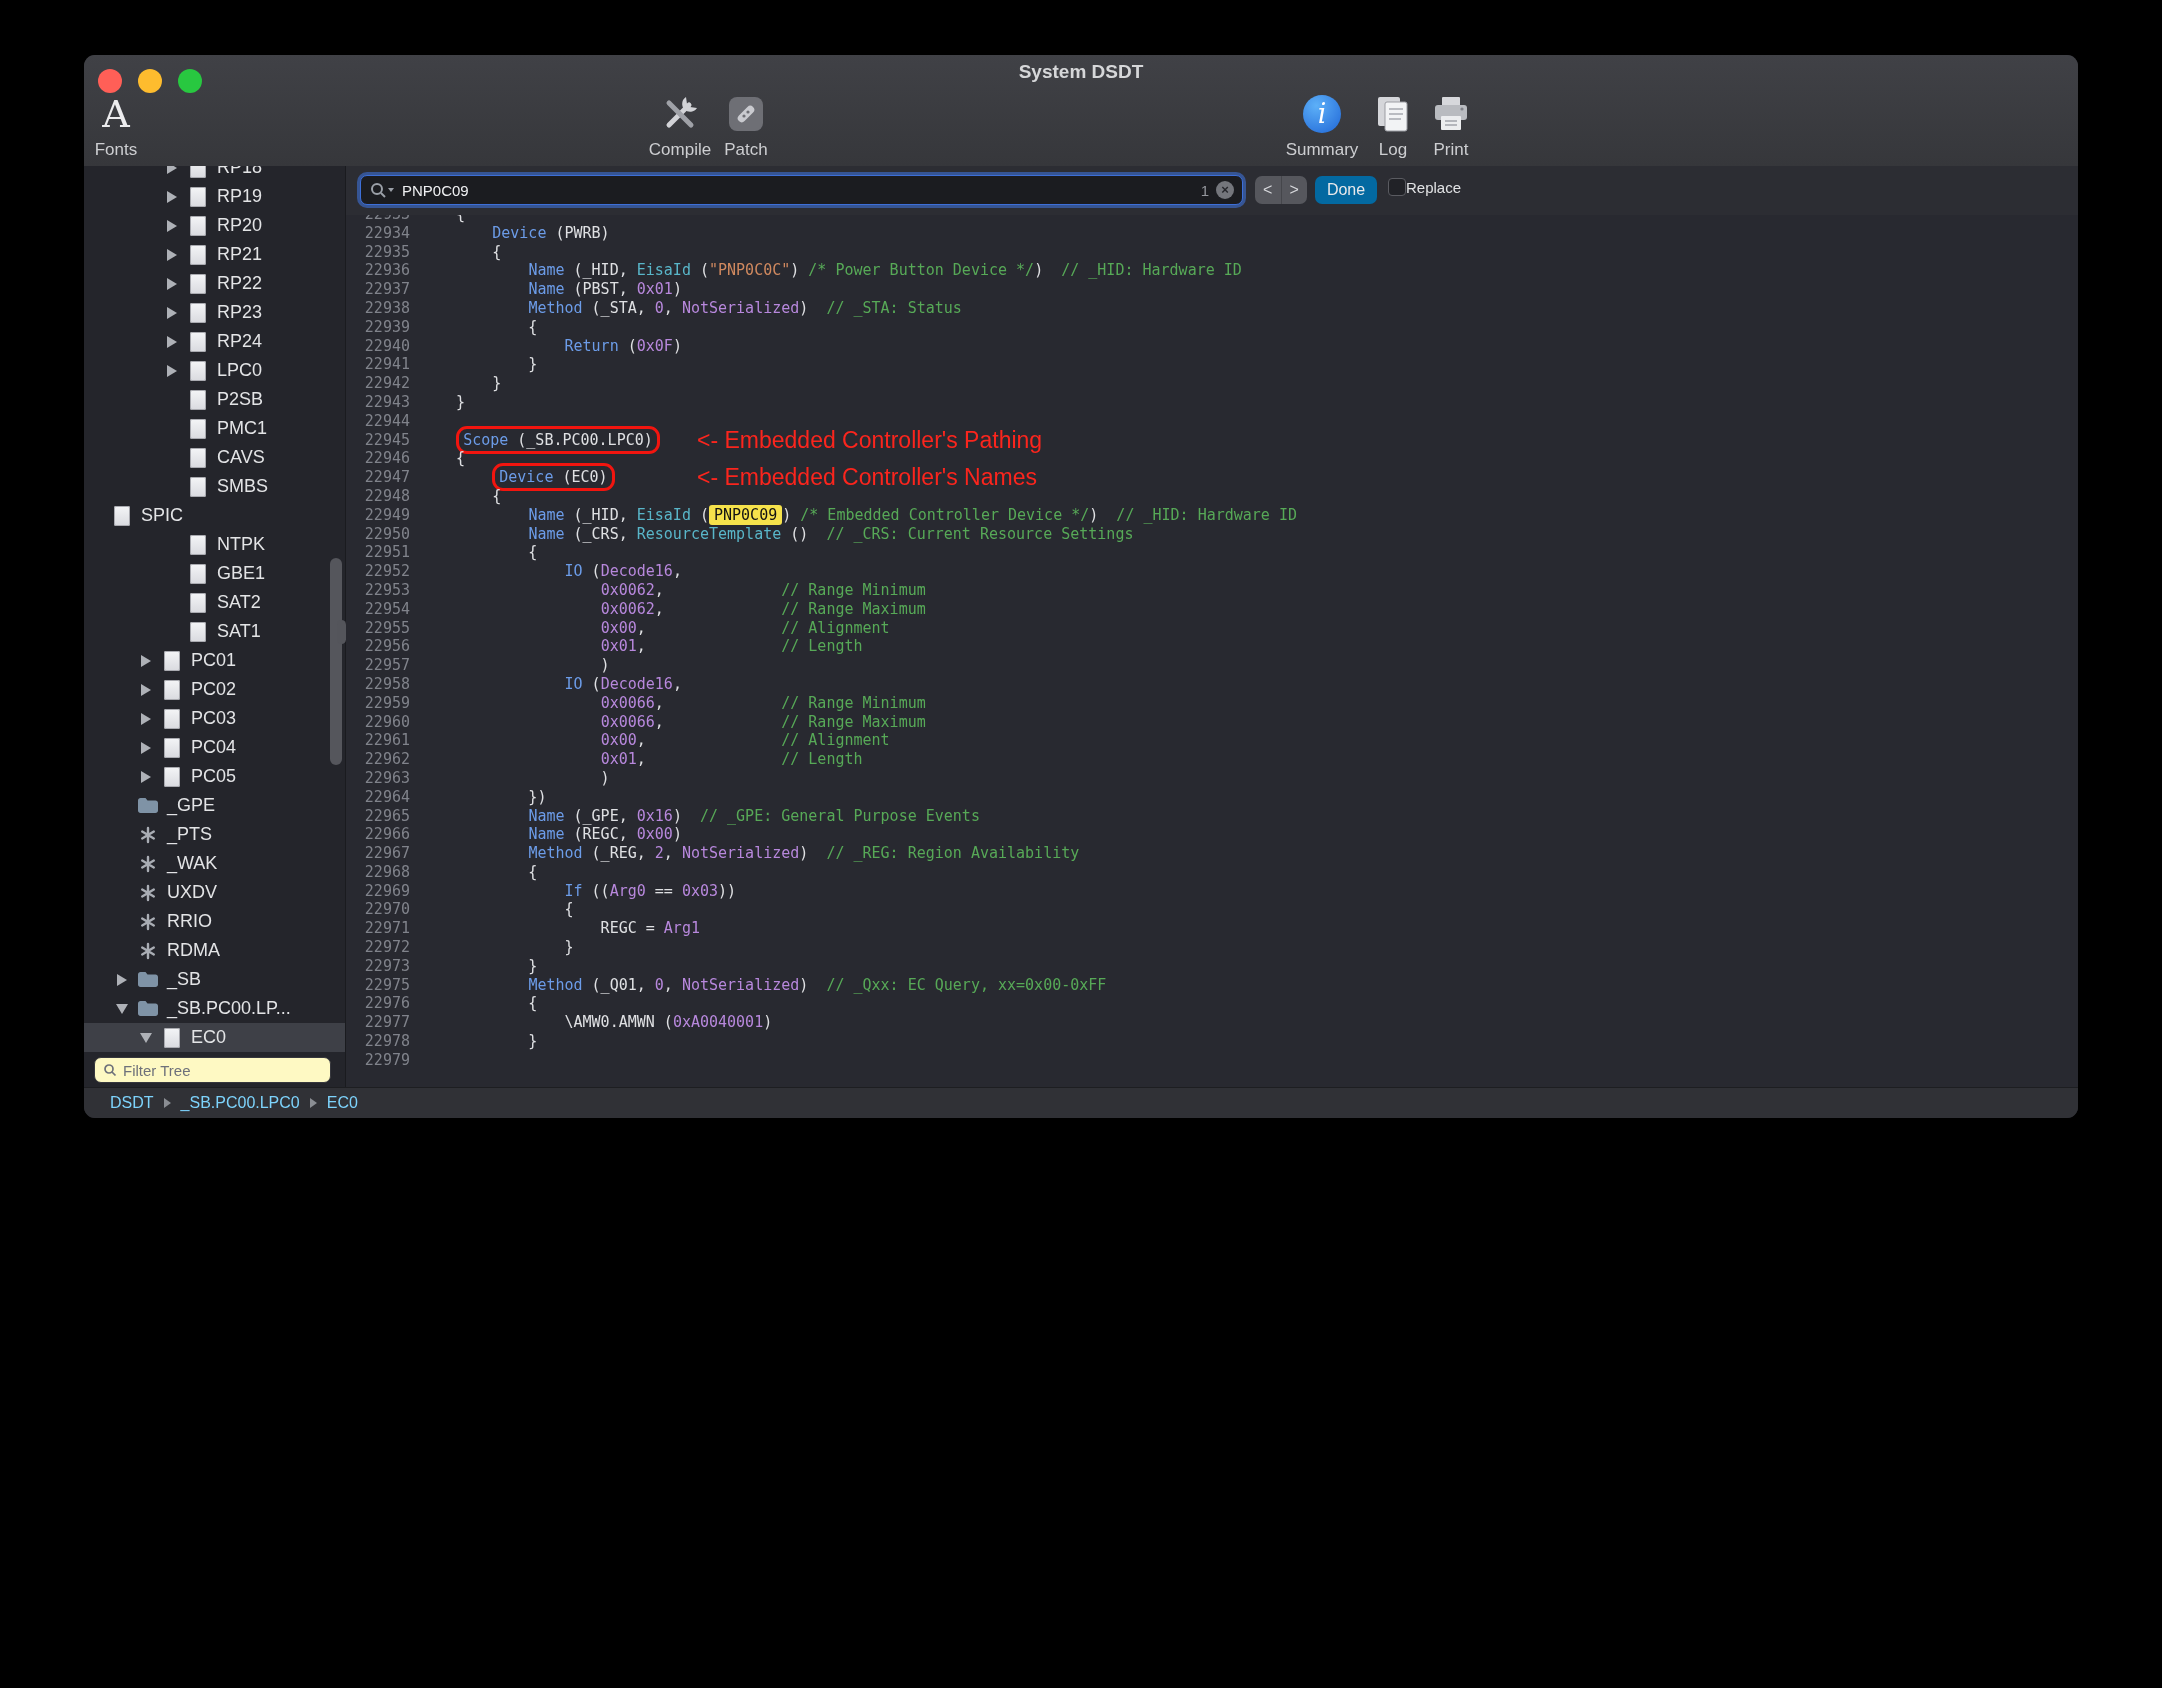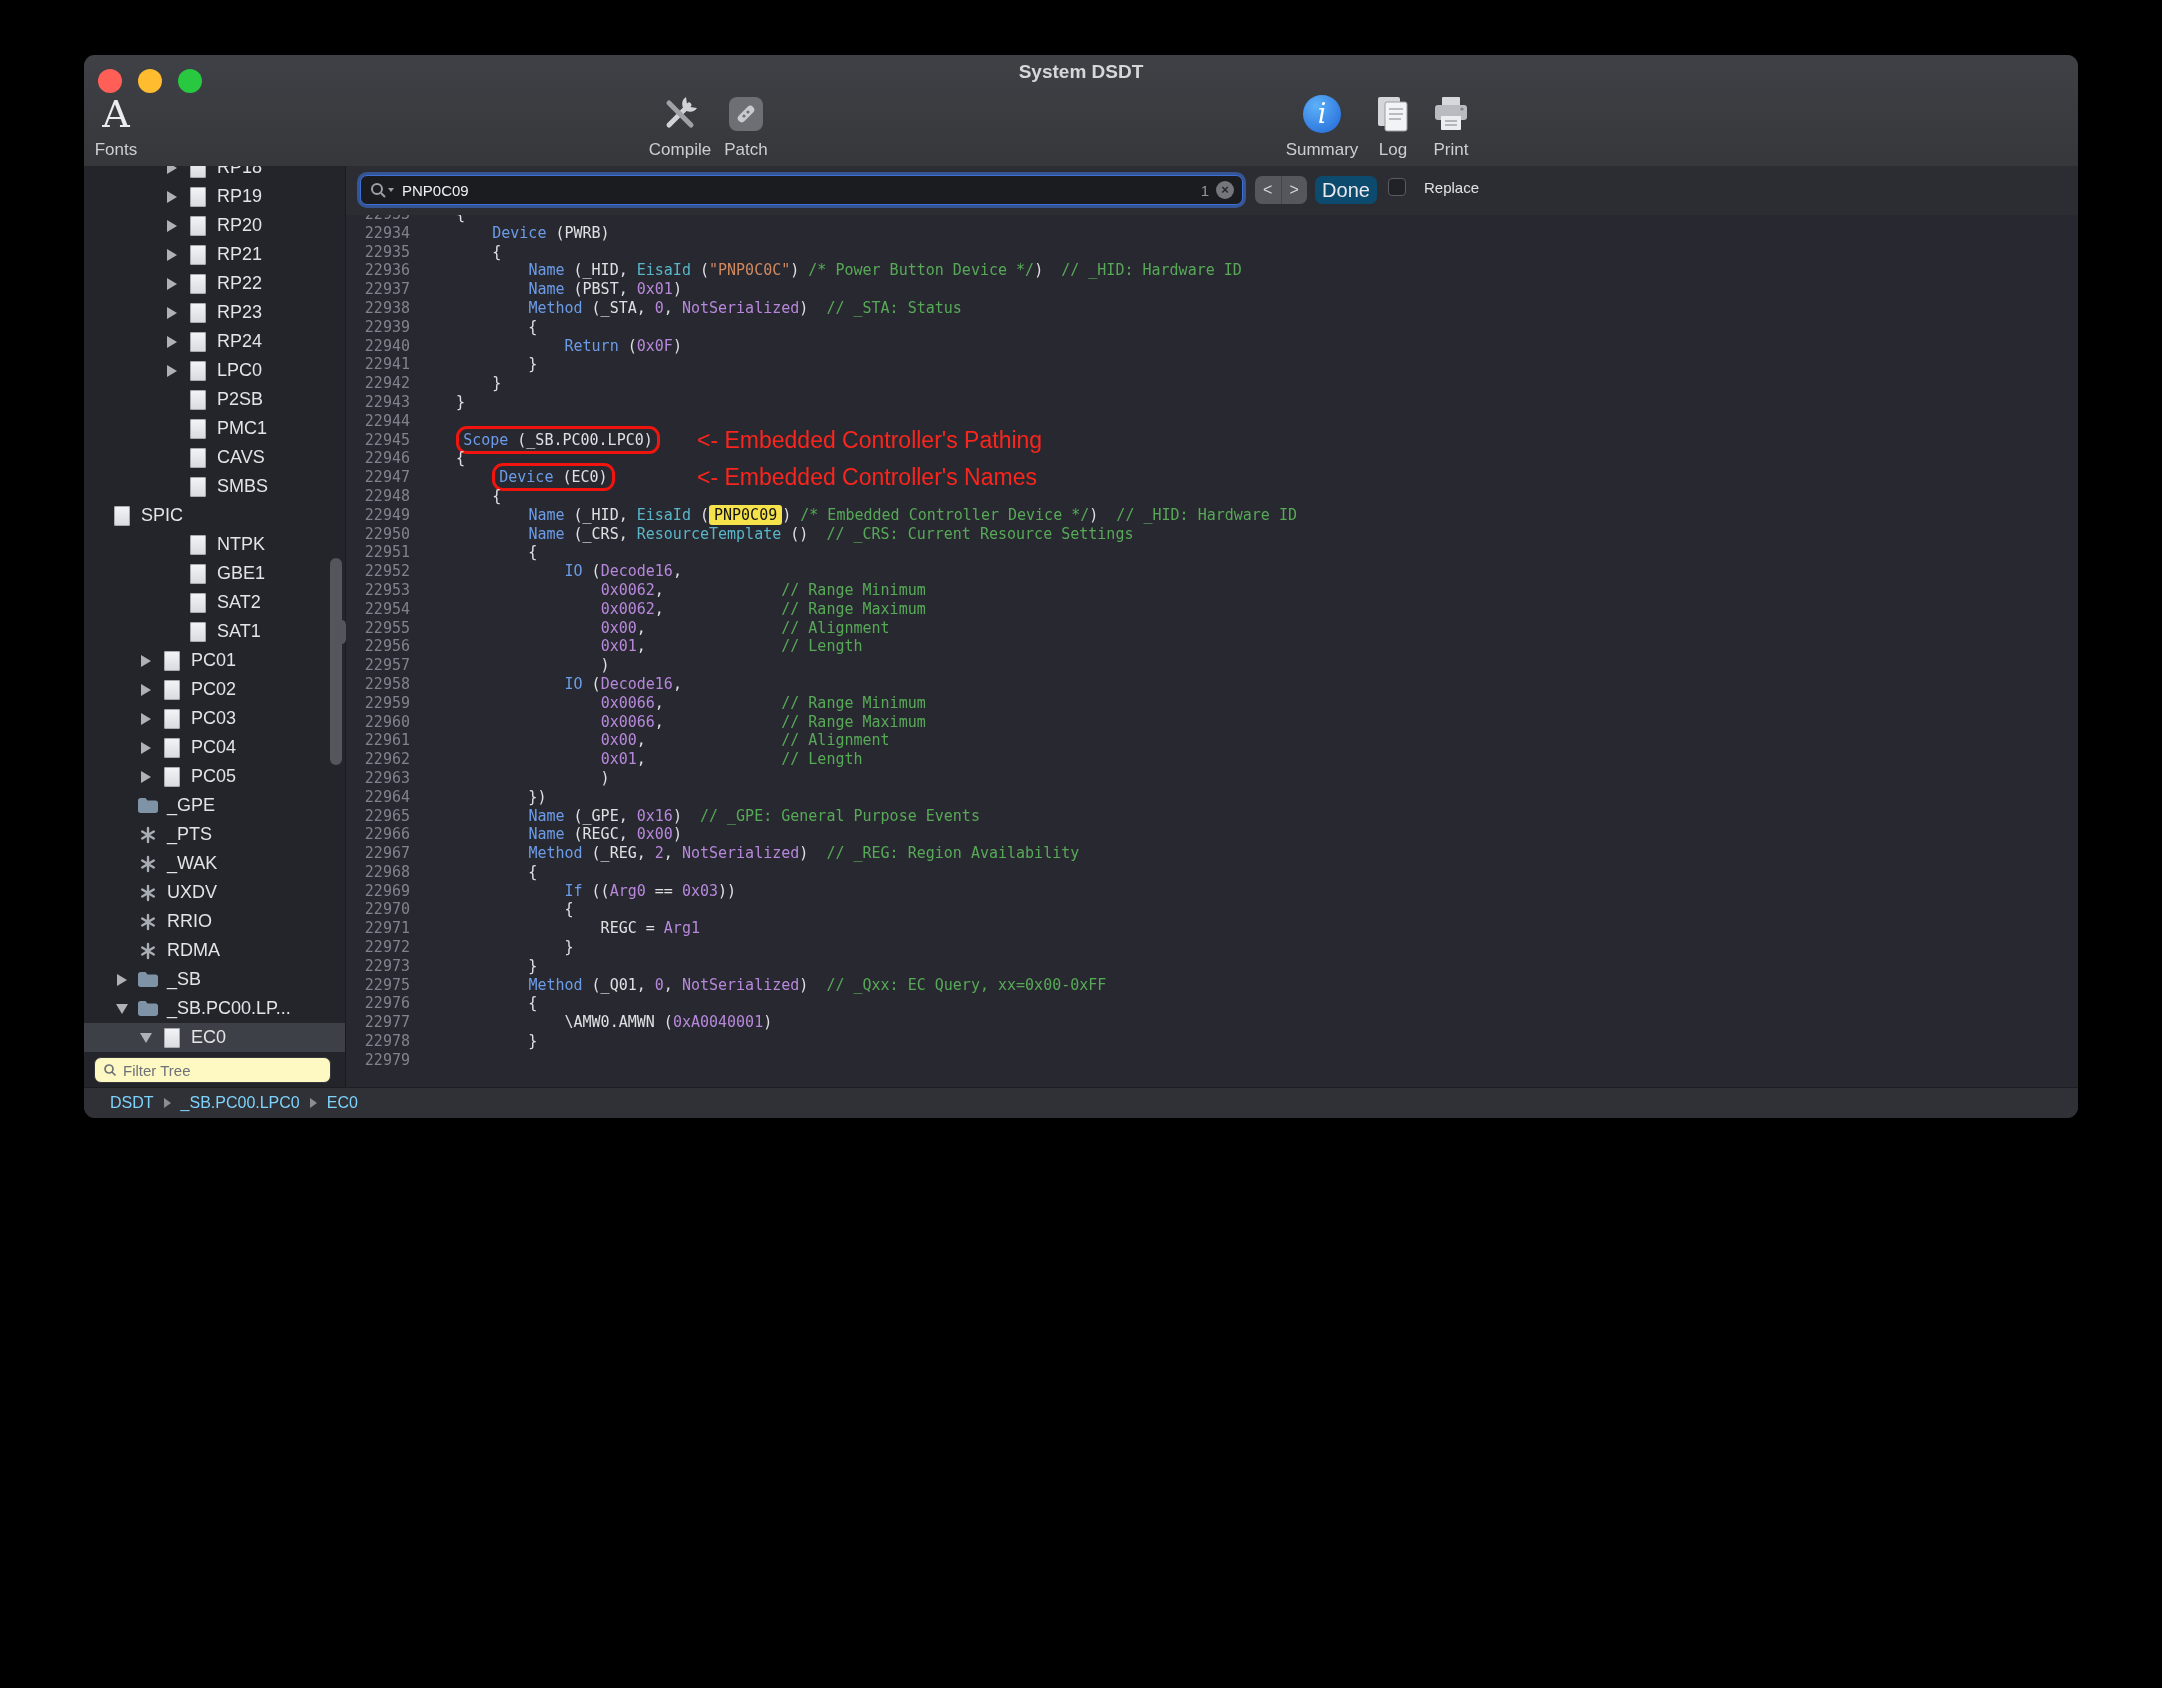--- a/index.html
+++ b/index.html
@@ -81,23 +81,23 @@
     font-size:13px;font-weight:bold;line-height:18px;text-align:center;
   }
   .navgroup{
     position:absolute;left:909px;top:10px;width:52px;height:28px;border-radius:7px;
     background:#56575d;display:flex;overflow:hidden;
   }
   .navbtn{flex:1;display:flex;align-items:center;justify-content:center;color:#d8d9dd;font-size:16px;}
   .navbtn:first-child{border-right:1px solid #45464b;}
   .donebtn{
     position:absolute;left:969px;top:10px;width:62px;height:28px;border-radius:7px;
-    background:#0c4a6e;color:#e9e9eb;font-size:20px;display:flex;align-items:center;justify-content:center;
-  }
-  .replace-group{position:absolute;left:1042px;top:12px;display:flex;align-items:center;gap:18px;justify-content:center;}
+    background:#0369a1;color:#e9e9eb;font-size:16px;display:flex;align-items:center;justify-content:center;
+  }
+  .replace-group{position:absolute;left:1042px;top:12px;display:flex;align-items:center;gap:0;justify-content:center;}
   .checkbox{width:18px;height:18px;border-radius:4px;background:#212227;border:1px solid #5a5b61;box-sizing:border-box;}
   .replace-label{color:#e2e3e5;font-size:15px;}
   
   .editor{
     position:absolute;left:262px;right:0;top:160px;bottom:31px;
     background:#282930;overflow:hidden;
   }
   .code-area{position:absolute;left:0;top:0;right:0;margin-top:-10px;}
   .line{display:flex;white-space:pre;font-family:"DejaVu Sans Mono", monospace;font-size:15px;height:18.8px;line-height:18.8px;}
   .ln{flex:0 0 64px;text-align:right;padding-right:10px;color:var(--pal-line_number,#80838b);}

